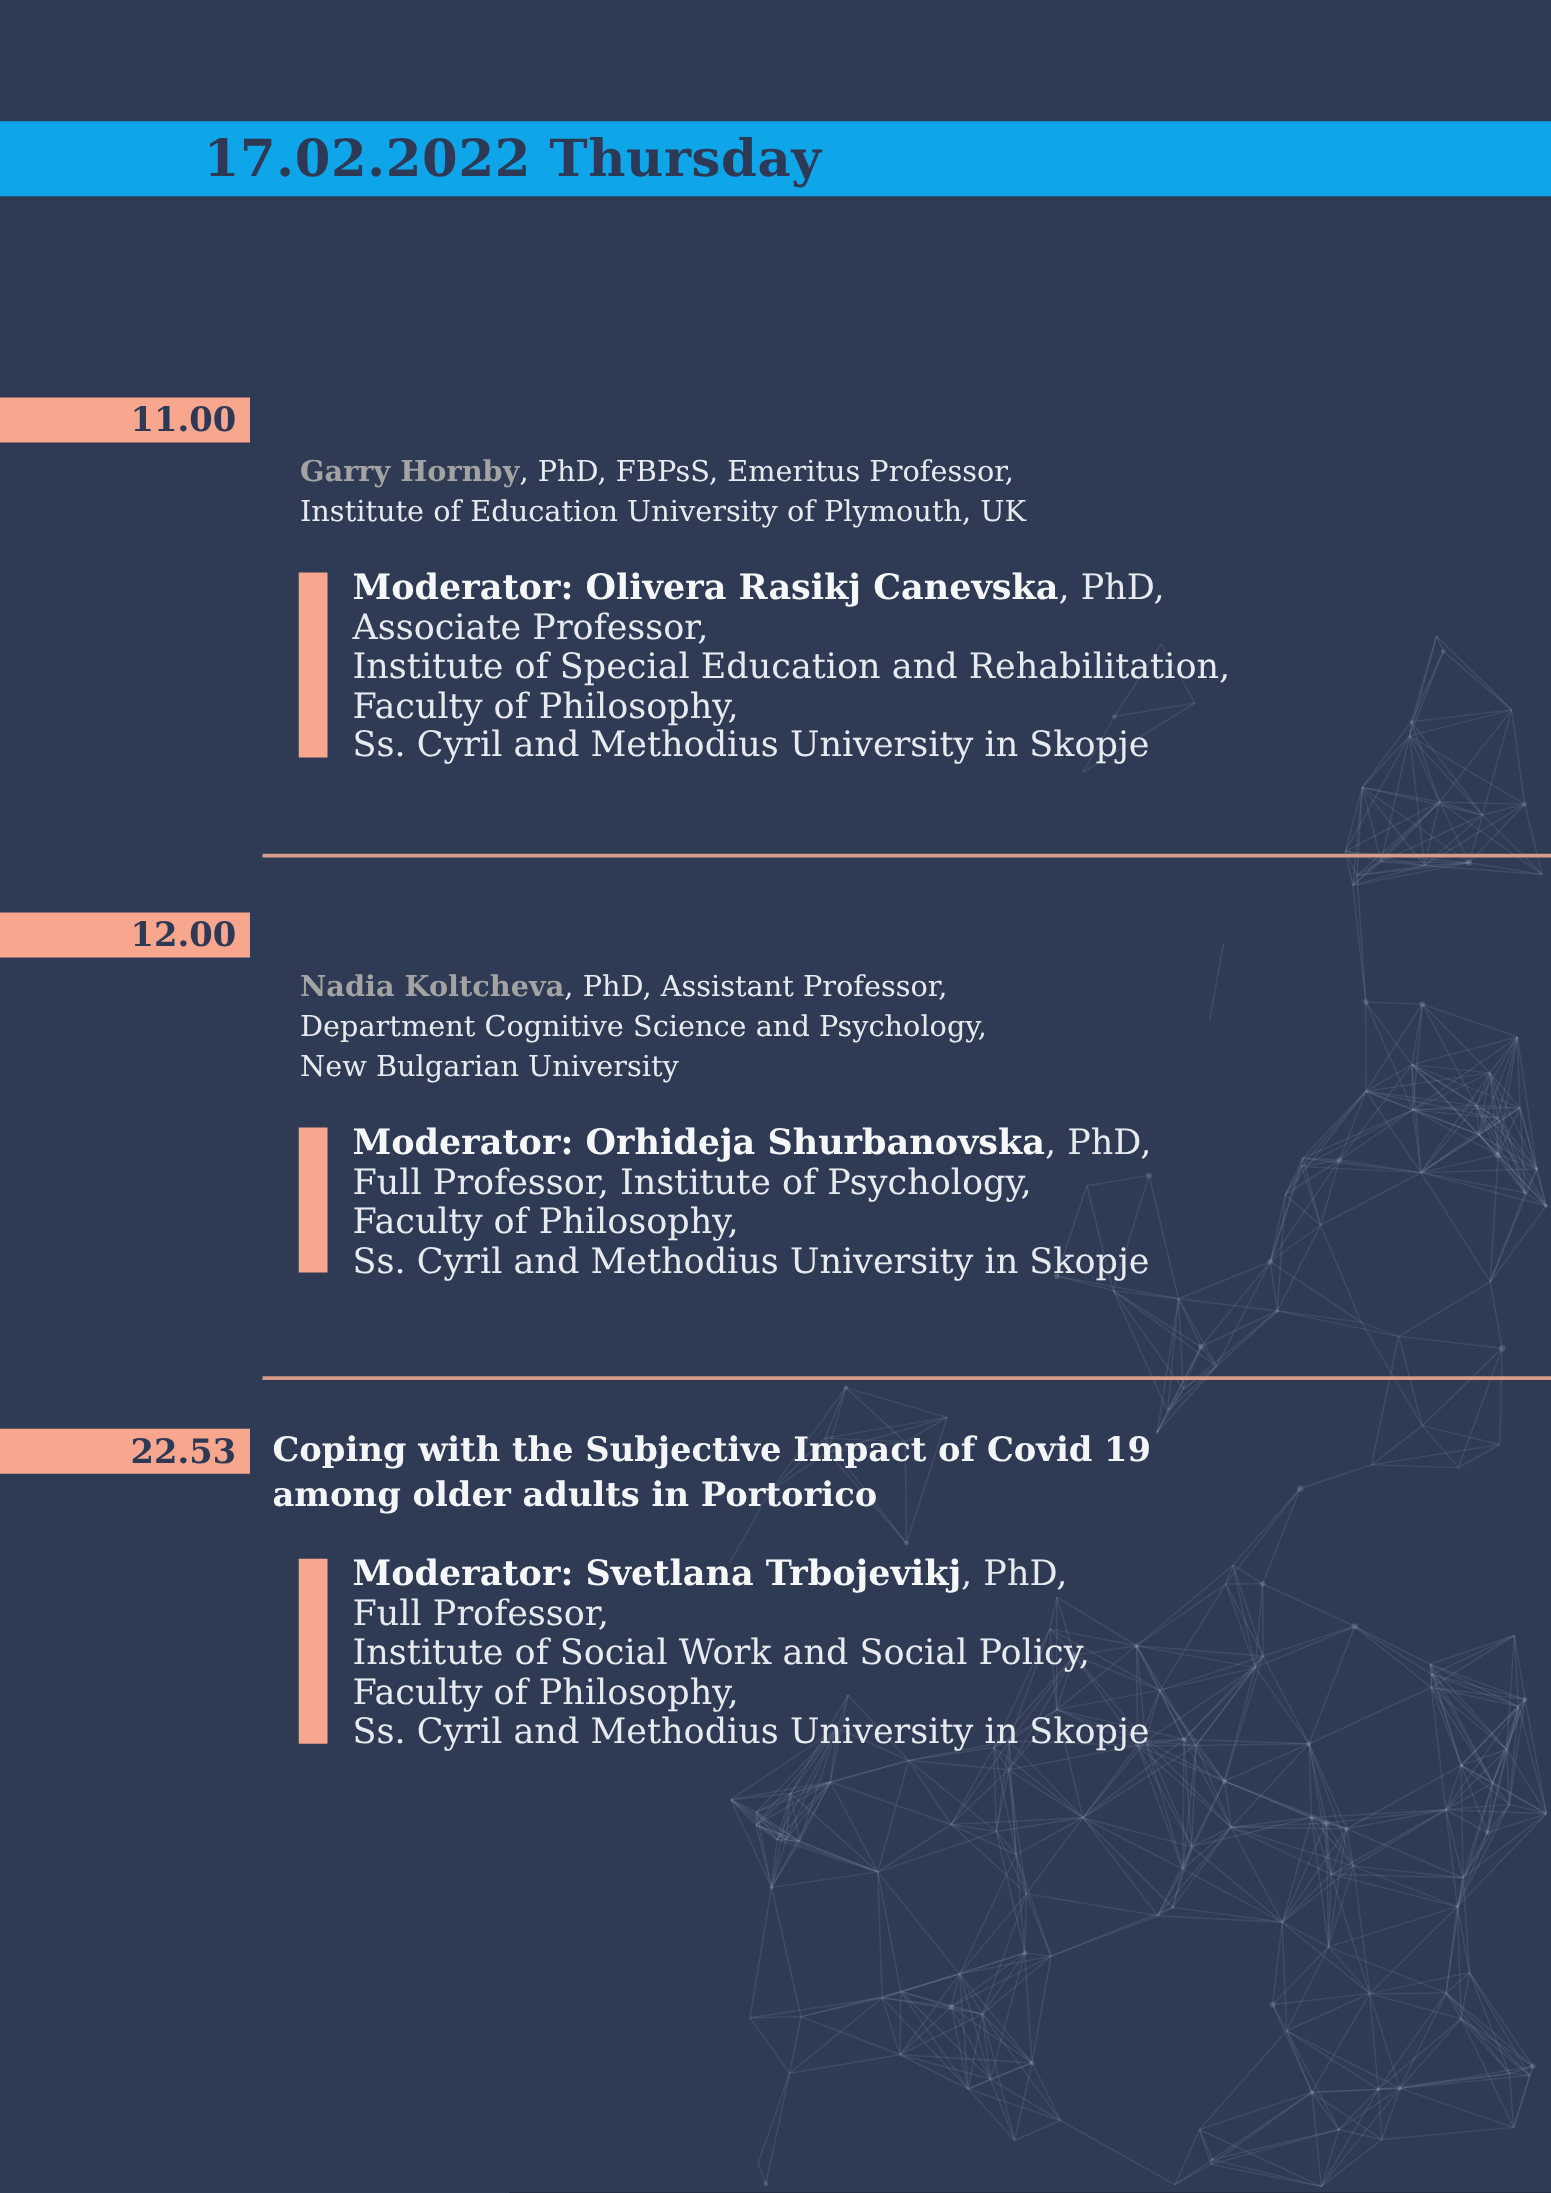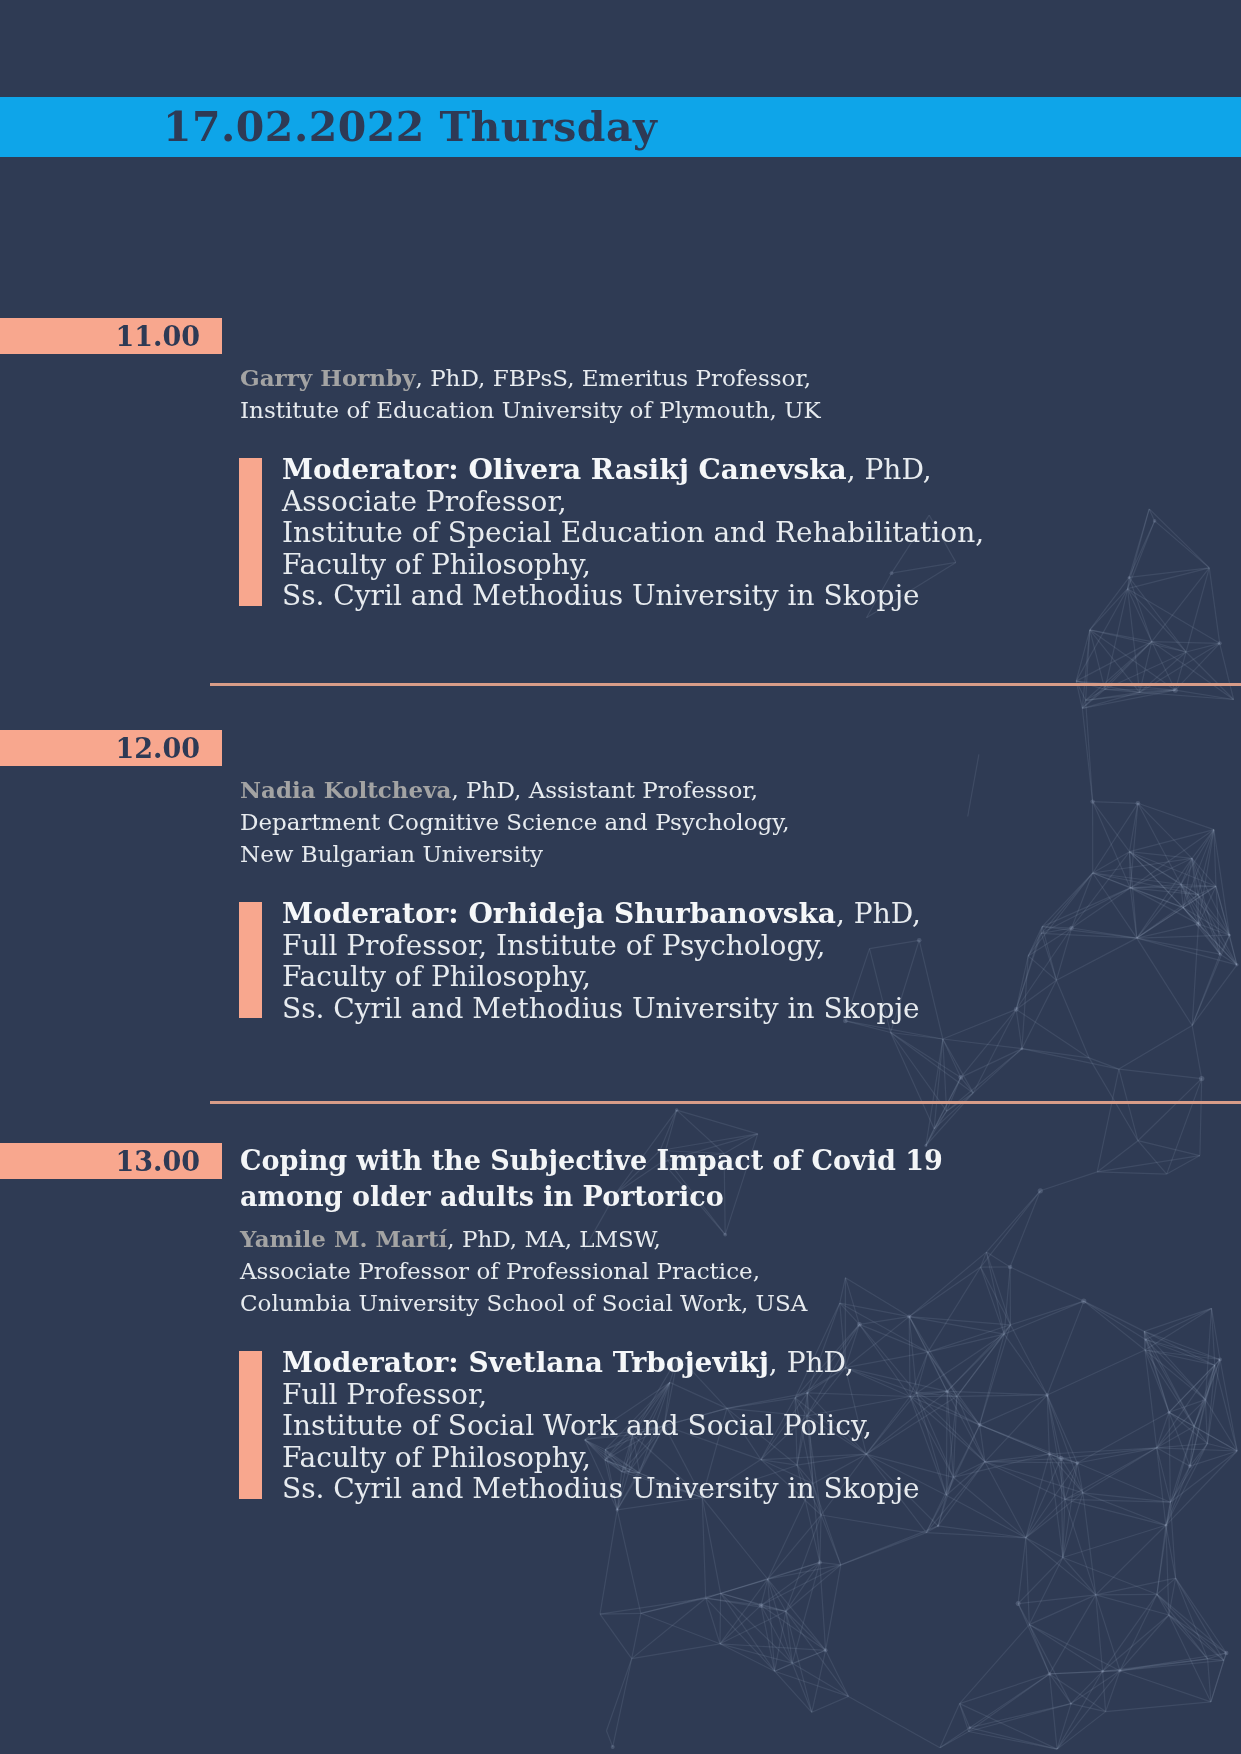--- a/index.html
+++ b/index.html
@@ -18,24 +18,24 @@
   }
   .date-banner .date-text{
     margin-left:163px;line-height:61px;
     font-size:41px;font-weight:bold;color:#2e3a55;
     letter-spacing:.5px;
   }
 
   .session{position:absolute;left:0;right:0;z-index:1;}
   .session-header{display:flex;align-items:flex-start;}
   .time-badge{
-    flex:none;width:222px;height:36px;box-sizing:border-box;
+    flex:none;width:200px;height:36px;box-sizing:border-box;
     background:#f8a78e;color:#2e3a55;
     font-size:27px;font-weight:bold;line-height:37px;
-    text-align:right;padding-right:22px;
+    text-align:right;padding-right:11px;
   }
   .session-title{
     margin-left:18px;
     font-size:27px;font-weight:bold;line-height:36px;
     color:#f3f5f7;white-space:pre-line;
   }
   .speaker{
     margin-left:240px;margin-top:8px;
     font-size:23px;line-height:32px;
     color:#e7ebef;white-space:pre-line;
@@ -929,27 +929,24 @@
 Full Professor, Institute of Psychology,
 Faculty of Philosophy,
 Ss. Cyril and Methodius University in Skopje</span></div>
     </div>
   </div>
 
   <div class="divider" id="divider-2"></div>
 
   <div class="session" id="session-3">
     <div class="session-header">
-      <div class="time-badge">13.00</div>
+      <div class="time-badge">22.53</div>
       <div class="session-title">Coping with the Subjective Impact of Covid 19
 among older adults in Portorico</div>
     </div>
-    <div class="speaker"><span class="name">Yamile M. Martí</span><span>, PhD, MA, LMSW,
-Associate Professor of Professional Practice,
-Columbia University School of Social Work, USA</span></div>
     <div class="moderator">
       <div class="mod-bar"></div>
       <div class="mod-text"><span class="name">Moderator: Svetlana Trbojevikj</span><span>, PhD,
 Full Professor,
 Institute of Social Work and Social Policy,
 Faculty of Philosophy,
 Ss. Cyril and Methodius University in Skopje</span></div>
     </div>
   </div>
 

